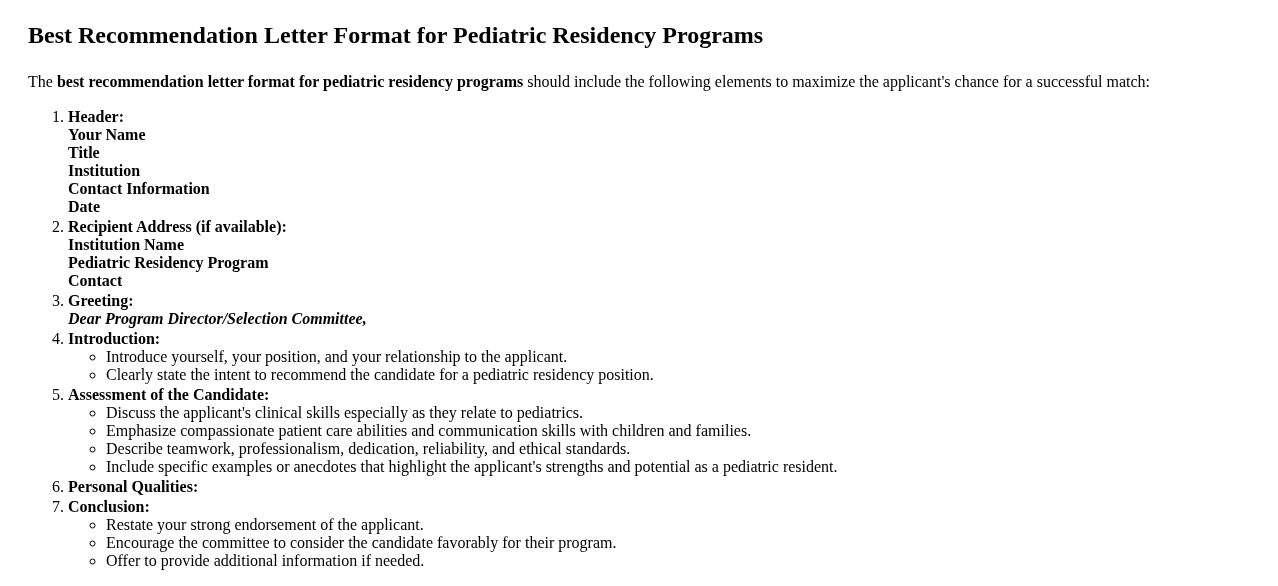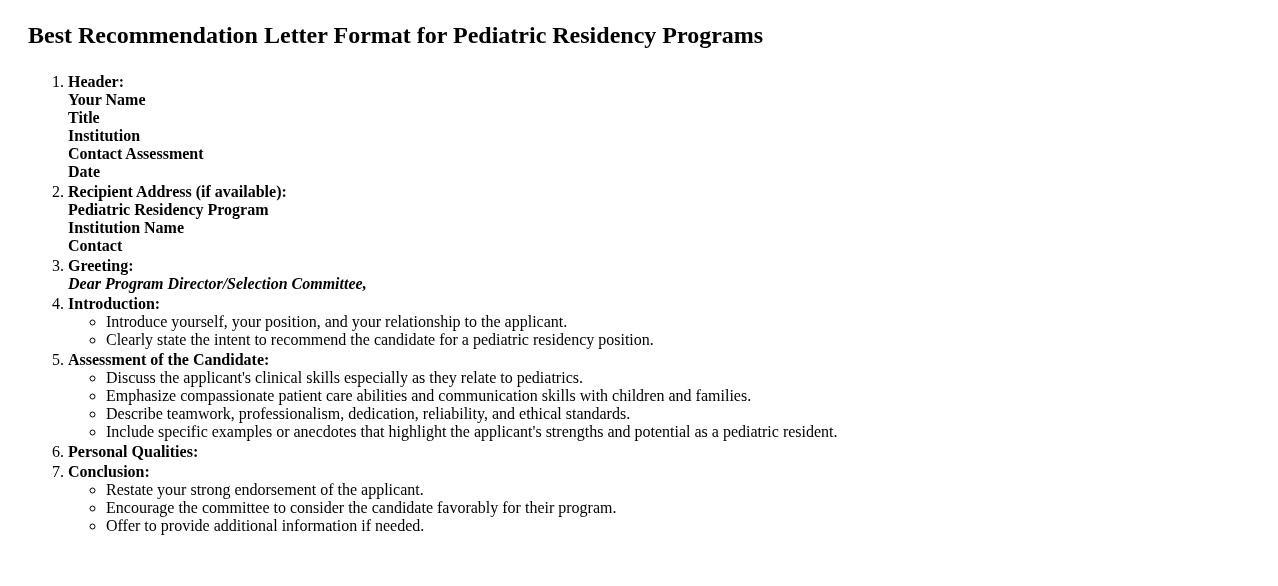--- a/index.html
+++ b/index.html
@@ -55,36 +55,37 @@
   }
   strong { font-weight: bold; }
 </style>
 </head>
 <body>
 
 <div class="doc">
 
   <h1 class="doc-title">Best Recommendation Letter Format for Pediatric Residency Programs</h1>
 
+  <p class="intro"><span>The </span><strong>best recommendation letter format for pediatric residency programs</strong><span> should include the following elements to maximize the applicant's chance for a successful match:</span></p>
 
   <ol class="format-list">
 
     <li>
       <strong>Header:</strong>
       <div class="sub-line">Your Name</div>
       <div class="sub-line">Title</div>
       <div class="sub-line">Institution</div>
-      <div class="sub-line">Contact Assessment</div>
+      <div class="sub-line">Contact Information</div>
       <div class="sub-line">Date</div>
     </li>
 
     <li>
       <strong>Recipient Address (if available):</strong>
+      <div class="sub-line">Institution Name</div>
       <div class="sub-line">Pediatric Residency Program</div>
-      <div class="sub-line">Institution Name</div>
       <div class="sub-line">Contact</div>
     </li>
 
     <li>
       <strong>Greeting:</strong>
       <div class="sub-line italic-line">Dear Program Director/Selection Committee,</div>
     </li>
 
     <li>
       <strong>Introduction:</strong>

